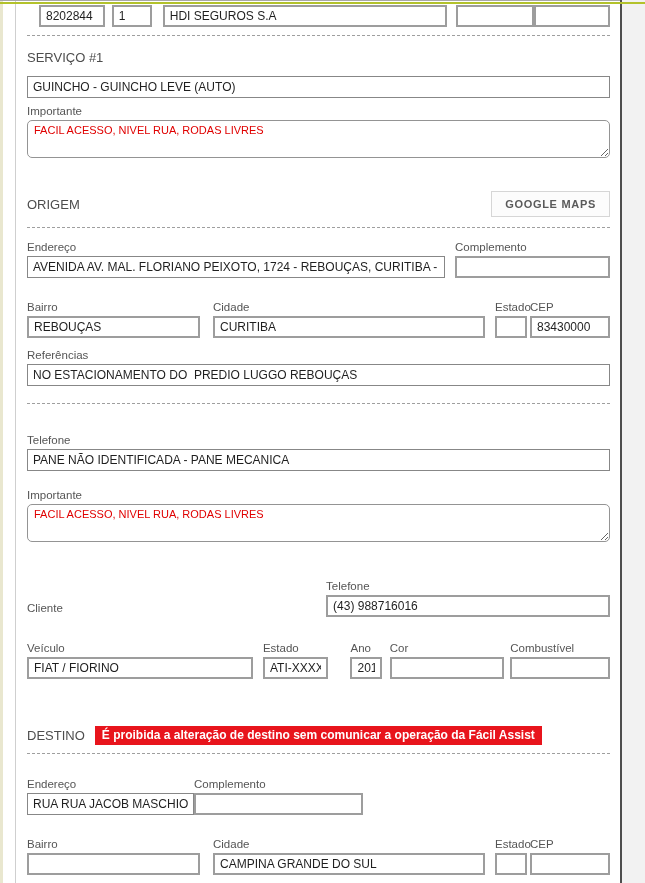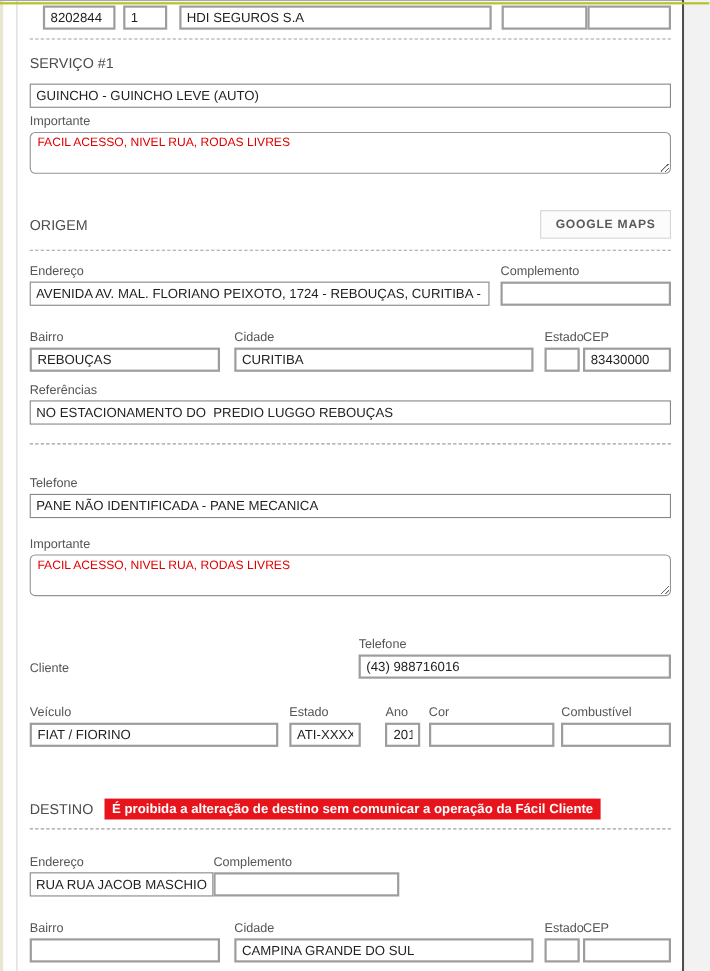--- a/index.html
+++ b/index.html
@@ -203,21 +203,21 @@
         <input class="inp" value="" style="">
       </div>
       <div class="col c-comb">
         <label class="flabel">Combustível</label>
         <input class="inp" value="" style="">
       </div>
     </div>
 
     <div class="r-destino">
       <div class="section-title">DESTINO</div>
-      <div class="warn-badge">É proibida a alteração de destino sem comunicar a operação da Fácil Cliente</div>
+      <div class="warn-badge">É proibida a alteração de destino sem comunicar a operação da Fácil Assist</div>
     </div>
     <div class="divider d4"></div>
 
     <div class="row r-daddr">
       <div class="col c-end clip">
         <label class="flabel">Endereço</label>
         <input class="inp thin" value="RUA RUA JACOB MASCHIO SOBRINHO, 27 - VILA SANTA FE, CAMPINA GRANDE DO SUL - PR, 83430-000" style="">
       </div>
       <div class="col c-comp">
         <label class="flabel">Complemento</label>

